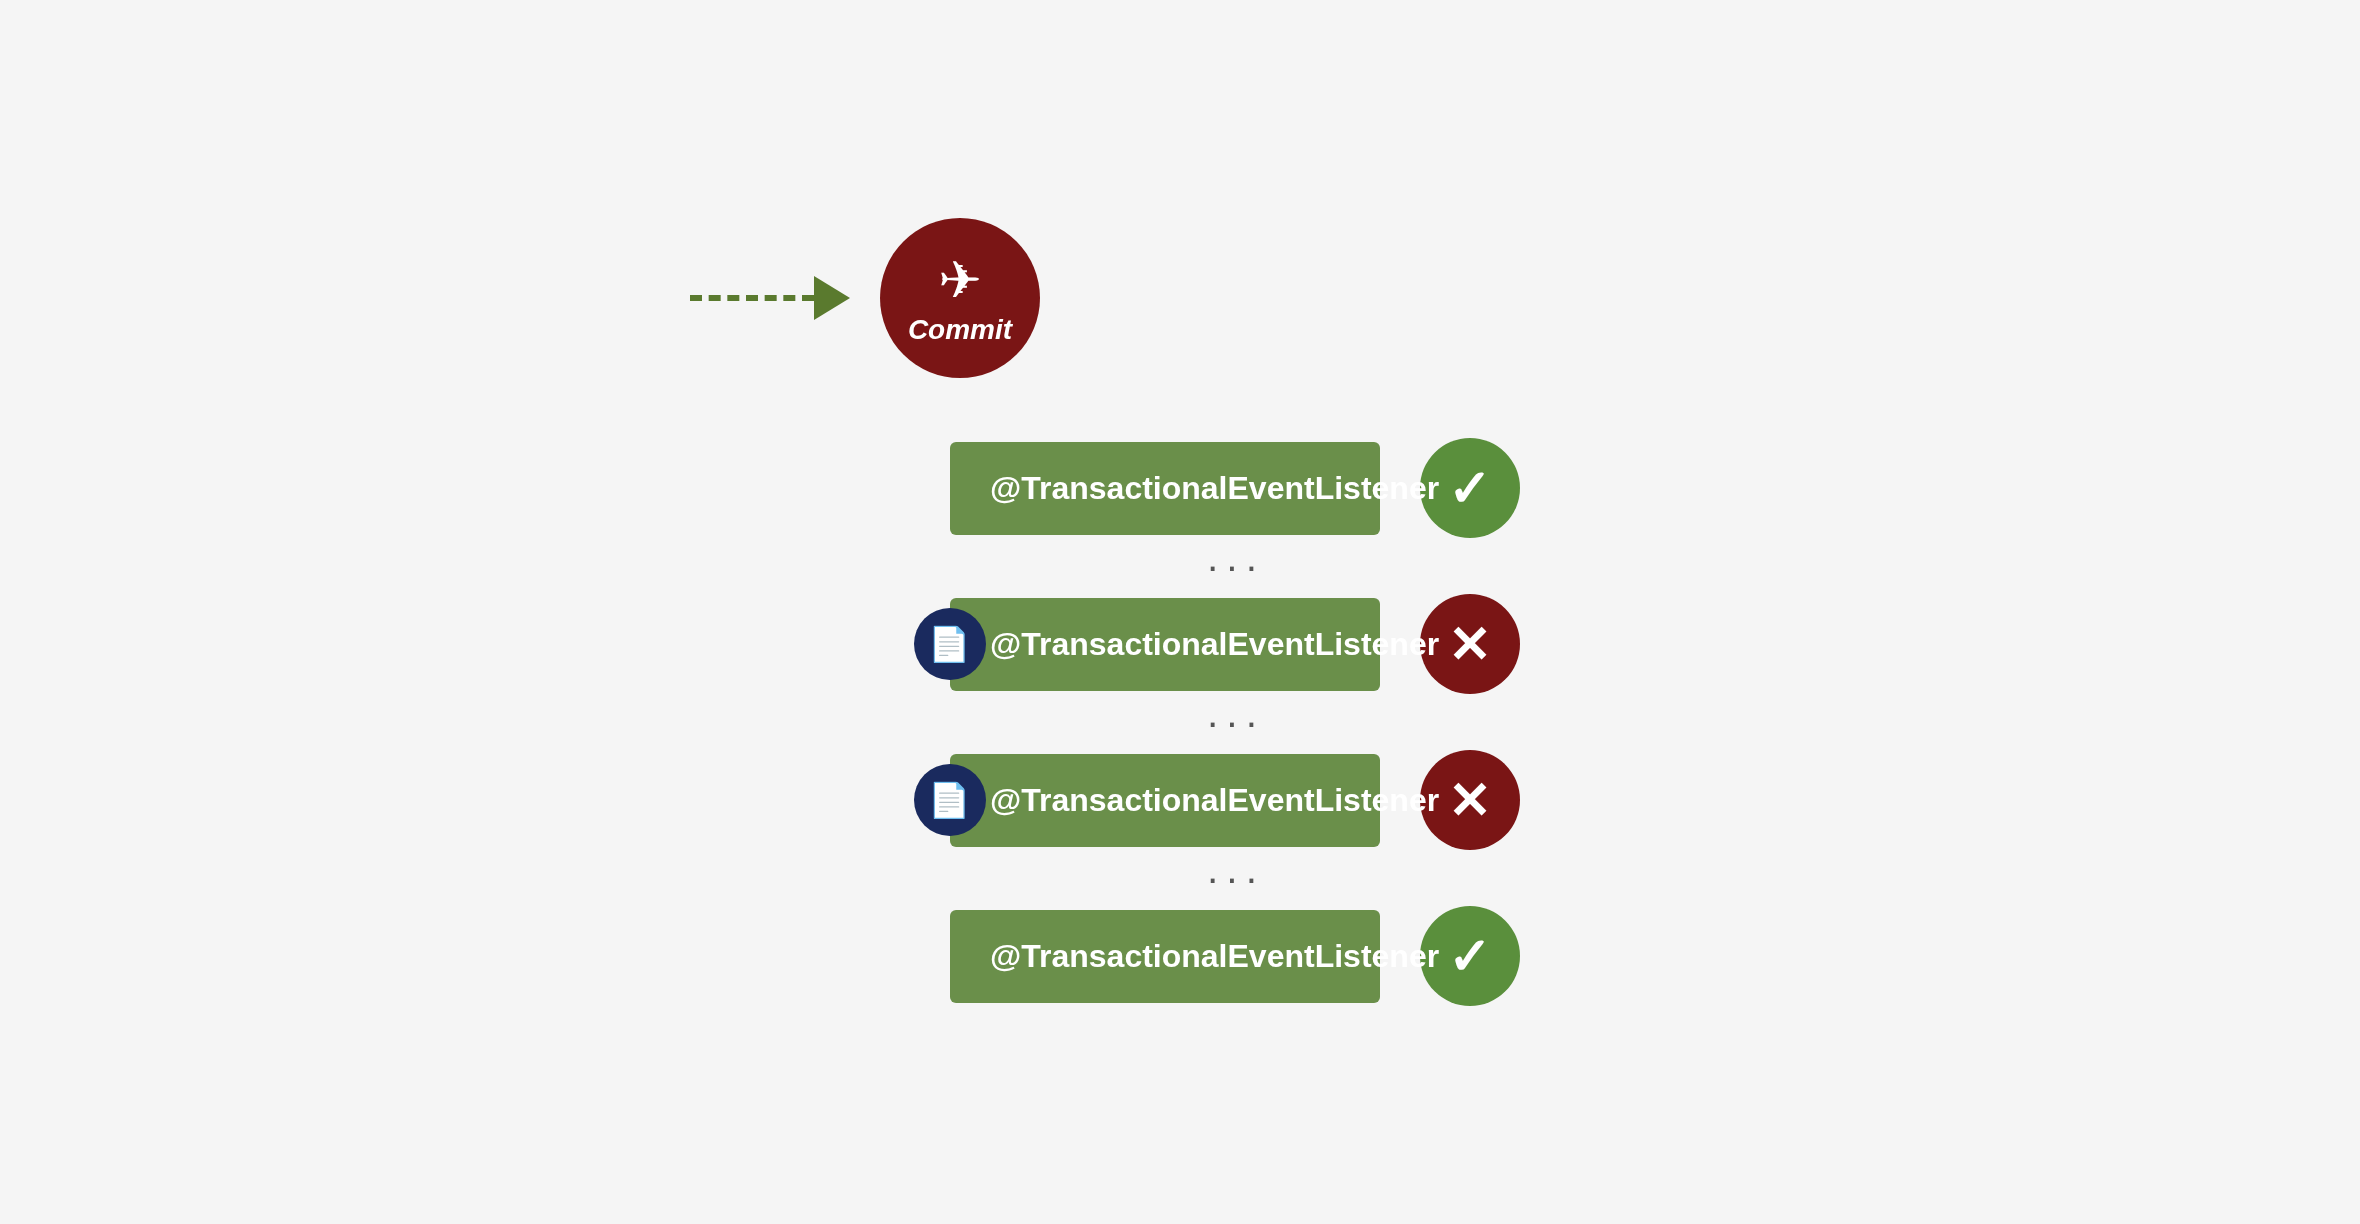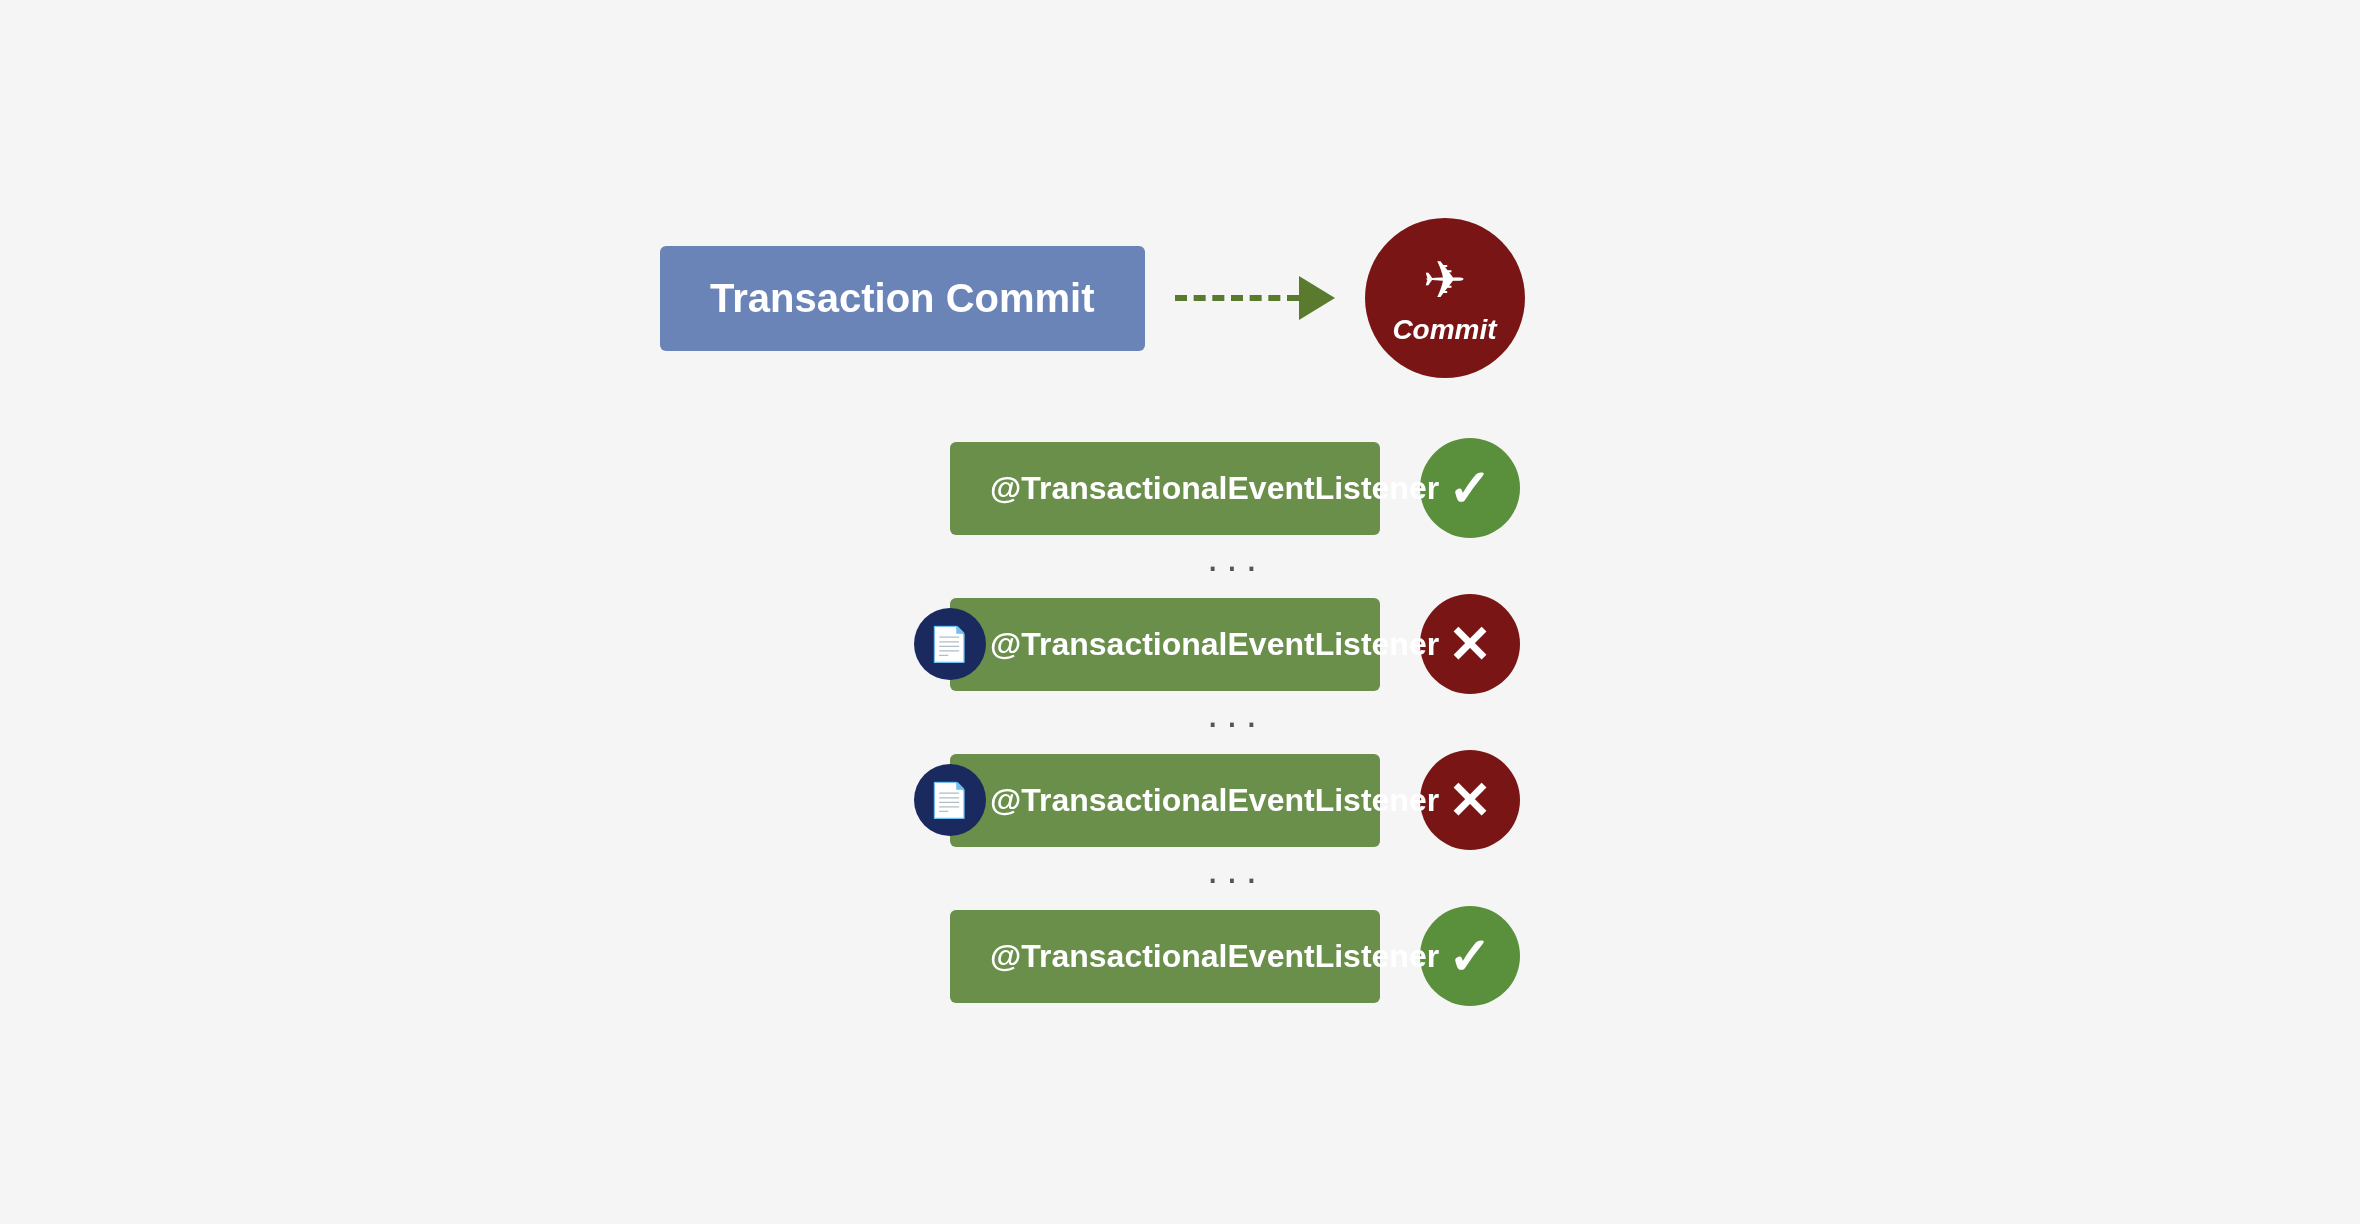--- a/index.html
+++ b/index.html
@@ -179,23 +179,20 @@
       font-weight: bold;
       color: white;
     }
   </style>
 </head>
 <body>
 
 <div class="diagram">
 
   <div class="top-row">
-    <div class="transaction-commit-box">
-      <span>Transaction Commit</span>
-    </div>
 
     <div class="arrow">
       <div class="arrow-line"></div>
       <div class="arrow-head"></div>
     </div>
 
     <div class="event-circle">
       <span class="plane-icon">✈</span>
       <span class="event-label">Commit</span>
     </div>

